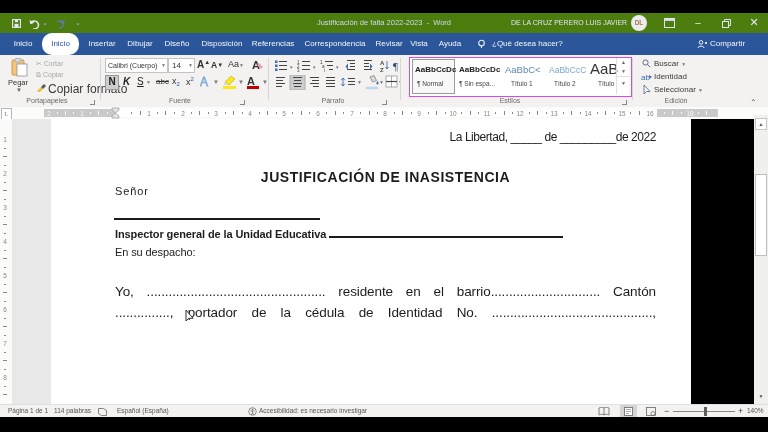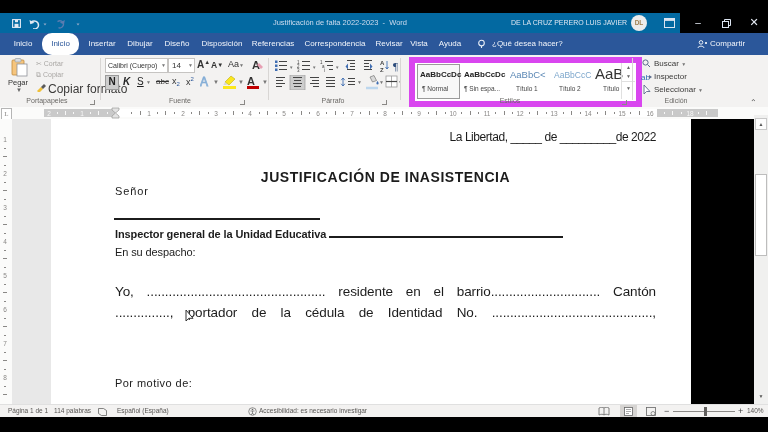--- a/index.html
+++ b/index.html
@@ -1,19 +1,19 @@
 <!DOCTYPE html>
 <html><head>
 <meta charset="utf-8">
 <style>
   html,body{margin:0;padding:0;}
   body{width:768px;height:432px;background:#000;font-family:"Liberation Sans",sans-serif;overflow:hidden;position:relative;}
   .abs{position:absolute;}
   
-  #titlebar{top:13px;left:0;width:680px;height:20px;background:#0369a1;}
+  #titlebar{top:13px;left:0;width:768px;height:20px;background:#4d7c0f;}
   #tabrow{top:33px;left:0;width:768px;height:22px;background:#2b579a;}
   #wintitle{top:0;left:0;width:100%;text-align:center;color:#cfdcef;font-size:7.5px;line-height:20px;}
   #username{top:0;left:511px;color:#dfe7f2;font-size:7px;line-height:20px;}
   #avatar{top:2px;left:631px;width:16px;height:16px;border-radius:50%;background:#ececec;color:#9f7f4e;font-size:6.5px;font-weight:bold;text-align:center;line-height:16px;}
   .winctl{top:0;color:#e6ecf5;font-size:10px;line-height:19px;text-align:center;width:20px;}
   
   .tab{color:#f3f6fb;font-size:8px;line-height:22px;position:absolute;top:0;text-align:center;}
   #tab-inicio{background:#fff;color:#2b579a;border-radius:10px;}
   
   #ribbon{top:55px;left:0;width:768px;height:52px;background:#f3f2f1;}
@@ -204,21 +204,21 @@
         <rect x="112" y="1" width="11" height="11" fill="#fff"></rect>
         <path d="M112 6.5 h11 M117.5 1 v11"></path>
       </g>
     <path d="M112 6.5 h11" stroke="#444" stroke-width="1.2"></path>
     <text x="124" y="9" font-size="5" fill="#777" font-family="Liberation Sans">▼</text>
   </svg>
   <div class="glabel" style="left:303px;width:60px;">Párrafo</div>
   <div class="launch" style="left:382px;"></div>
   <div class="gsep" style="left:400px;"></div>
 
-  <div class="abs" id="stylebox" style="top:2px;left:409px;width:221px;height:38px;background:#fff;border:6px solid #d946ef;">
+  <div class="abs" id="stylebox" style="top:2px;left:409px;width:221px;height:38px;background:#fff;border:1px solid #d946ef;">
     <div class="abs" style="top:1px;left:2px;width:41px;height:33px;border:1px solid #9a9a9a;background:#f8f8f8;"></div>
     <div class="abs" style="top:7px;left:5px;width:40px;font-size:8px;font-weight:bold;color:#222;">AaBbCcDc</div>
     <div class="abs" style="top:22px;left:7px;width:40px;font-size:6.5px;color:#444;">¶ Normal</div>
     <div class="abs" style="top:7px;left:49px;width:40px;font-size:8px;font-weight:bold;color:#222;">AaBbCcDc</div>
     <div class="abs" style="top:22px;left:49px;width:42px;font-size:6.5px;color:#444;">¶ Sin espa...</div>
     <div class="abs" style="top:6px;left:95px;width:40px;font-size:9.5px;color:#5b88b5;">AaBbC˂</div>
     <div class="abs" style="top:22px;left:101px;width:40px;font-size:6.5px;color:#444;">Título 1</div>
     <div class="abs" style="top:7px;left:139px;width:40px;font-size:8.5px;color:#7da7cc;">AaBbCcC</div>
     <div class="abs" style="top:22px;left:144px;width:40px;font-size:6.5px;color:#444;">Título 2</div>
     <div class="abs" style="top:2px;left:180px;width:30px;font-size:15px;color:#333;">AaB</div>
@@ -235,21 +235,21 @@
 
   <svg class="ic" style="top:4px;left:642px" width="9" height="9" viewBox="0 0 9 9">
     <circle cx="3.5" cy="3.5" r="2.6" fill="none" stroke="#5a6b8c" stroke-width="1"></circle>
     <path d="M5.5 5.5 l2.5 2.5" stroke="#5a6b8c" stroke-width="1"></path>
   </svg>
   <div class="rbtn-s" style="top:4px;left:654px;font-size:8px;">Buscar <span style="font-size:5px;color:#777;">▼</span></div>
   <svg class="ic" style="top:17px;left:641px" width="11" height="10" viewBox="0 0 11 10">
     <text x="0" y="8" font-size="8" fill="#2b6cb0" font-family="Liberation Sans">ab</text>
     <path d="M8 3 l3 2 l-3 2 z" fill="#5a6b8c"></path>
   </svg>
-  <div class="rbtn-s" style="top:17px;left:654px;font-size:8px;">Inspector</div>
+  <div class="rbtn-s" style="top:17px;left:654px;font-size:8px;">Identidad</div>
   <svg class="ic" style="top:30px;left:643px" width="8" height="10" viewBox="0 0 8 10">
     <path d="M1 0 l0 9 l2.5 -2.5 l3.5 0 z" fill="#fff" stroke="#5a6b8c" stroke-width="0.9"></path>
   </svg>
   <div class="rbtn-s" style="top:30px;left:654px;font-size:8px;">Seleccionar <span style="font-size:5px;color:#777;">▼</span></div>
   <div class="glabel" style="left:646px;width:60px;">Edición</div>
   <div class="rbtn-s" style="top:43px;left:750px;font-size:8px;color:#555;">⌃</div>
 </div>
 <div class="abs" id="rulerstrip">
   <div class="abs" style="top:1px;left:1px;width:9px;height:10px;background:#fff;border:1px solid #b5b5b5;color:#8a8886;font-size:7px;line-height:10px;text-align:center;font-family:'Liberation Serif',serif;">L</div>
   <div class="abs" style="top:2px;left:44px;width:71px;height:8px;background:#c9c9c9;"></div>
@@ -347,21 +347,20 @@
 <div class="abs" id="docarea">
   <div id="page"></div>
   <div class="doc" id="dateline" style="top:11px;left:115px;width:541px;text-align:right;font-size:12px;letter-spacing:-0.45px;">La Libertad, _____ de _________de 2022</div>
   <div class="doc" style="top:50px;left:115px;width:541px;text-align:center;font-weight:bold;font-size:14px;letter-spacing:0.55px;">JUSTIFICACIÓN DE INASISTENCIA</div>
   <div class="doc" style="top:66px;left:115px;letter-spacing:0.9px;">Señor</div>
   <div class="abs" style="top:99px;left:114px;width:206px;height:2px;background:#1c1c1c;"></div>
   <div class="doc" style="top:105px;left:115px;font-weight:bold;">Inspector general de la Unidad Educativa&nbsp;<span id="insp-line" style="display:inline-block;width:234px;border-bottom:2px solid #1c1c1c;height:12px;"></span></div>
   <div class="doc" style="top:127px;left:115px;">En su despacho:</div>
   <div class="docj" id="L1" style="top:165px;">Yo, ................................................. residente en el barrio.............................. Cantón</div>
   <div class="docj" id="L2" style="top:186px;">..............., portador de la cédula de Identidad No. ............................................,</div>
-  <div class="doc" style="top:258px;left:115px;letter-spacing:0.45px;">Por motivo de:</div>
   <svg class="abs" style="top:191px;left:185px;" width="10" height="14" viewBox="0 0 10 14">
     <path d="M1 0 l0 11 l2.8 -2.7 l4.2 0 z" fill="#fff" stroke="#333" stroke-width="1"></path>
   </svg>
 </div>
 <div class="abs" id="vruler">
   <svg width="16" height="285" viewBox="0 0 16 285">
     <g font-size="6.5" fill="#8a8886" font-family="Liberation Sans" text-anchor="middle">
       <text x="5" y="24" transform="rotate(-90 5 24)" writing-mode="tb"></text>
     </g>
     <g fill="#8a8886" font-size="6.5" font-family="Liberation Sans" text-anchor="middle">

